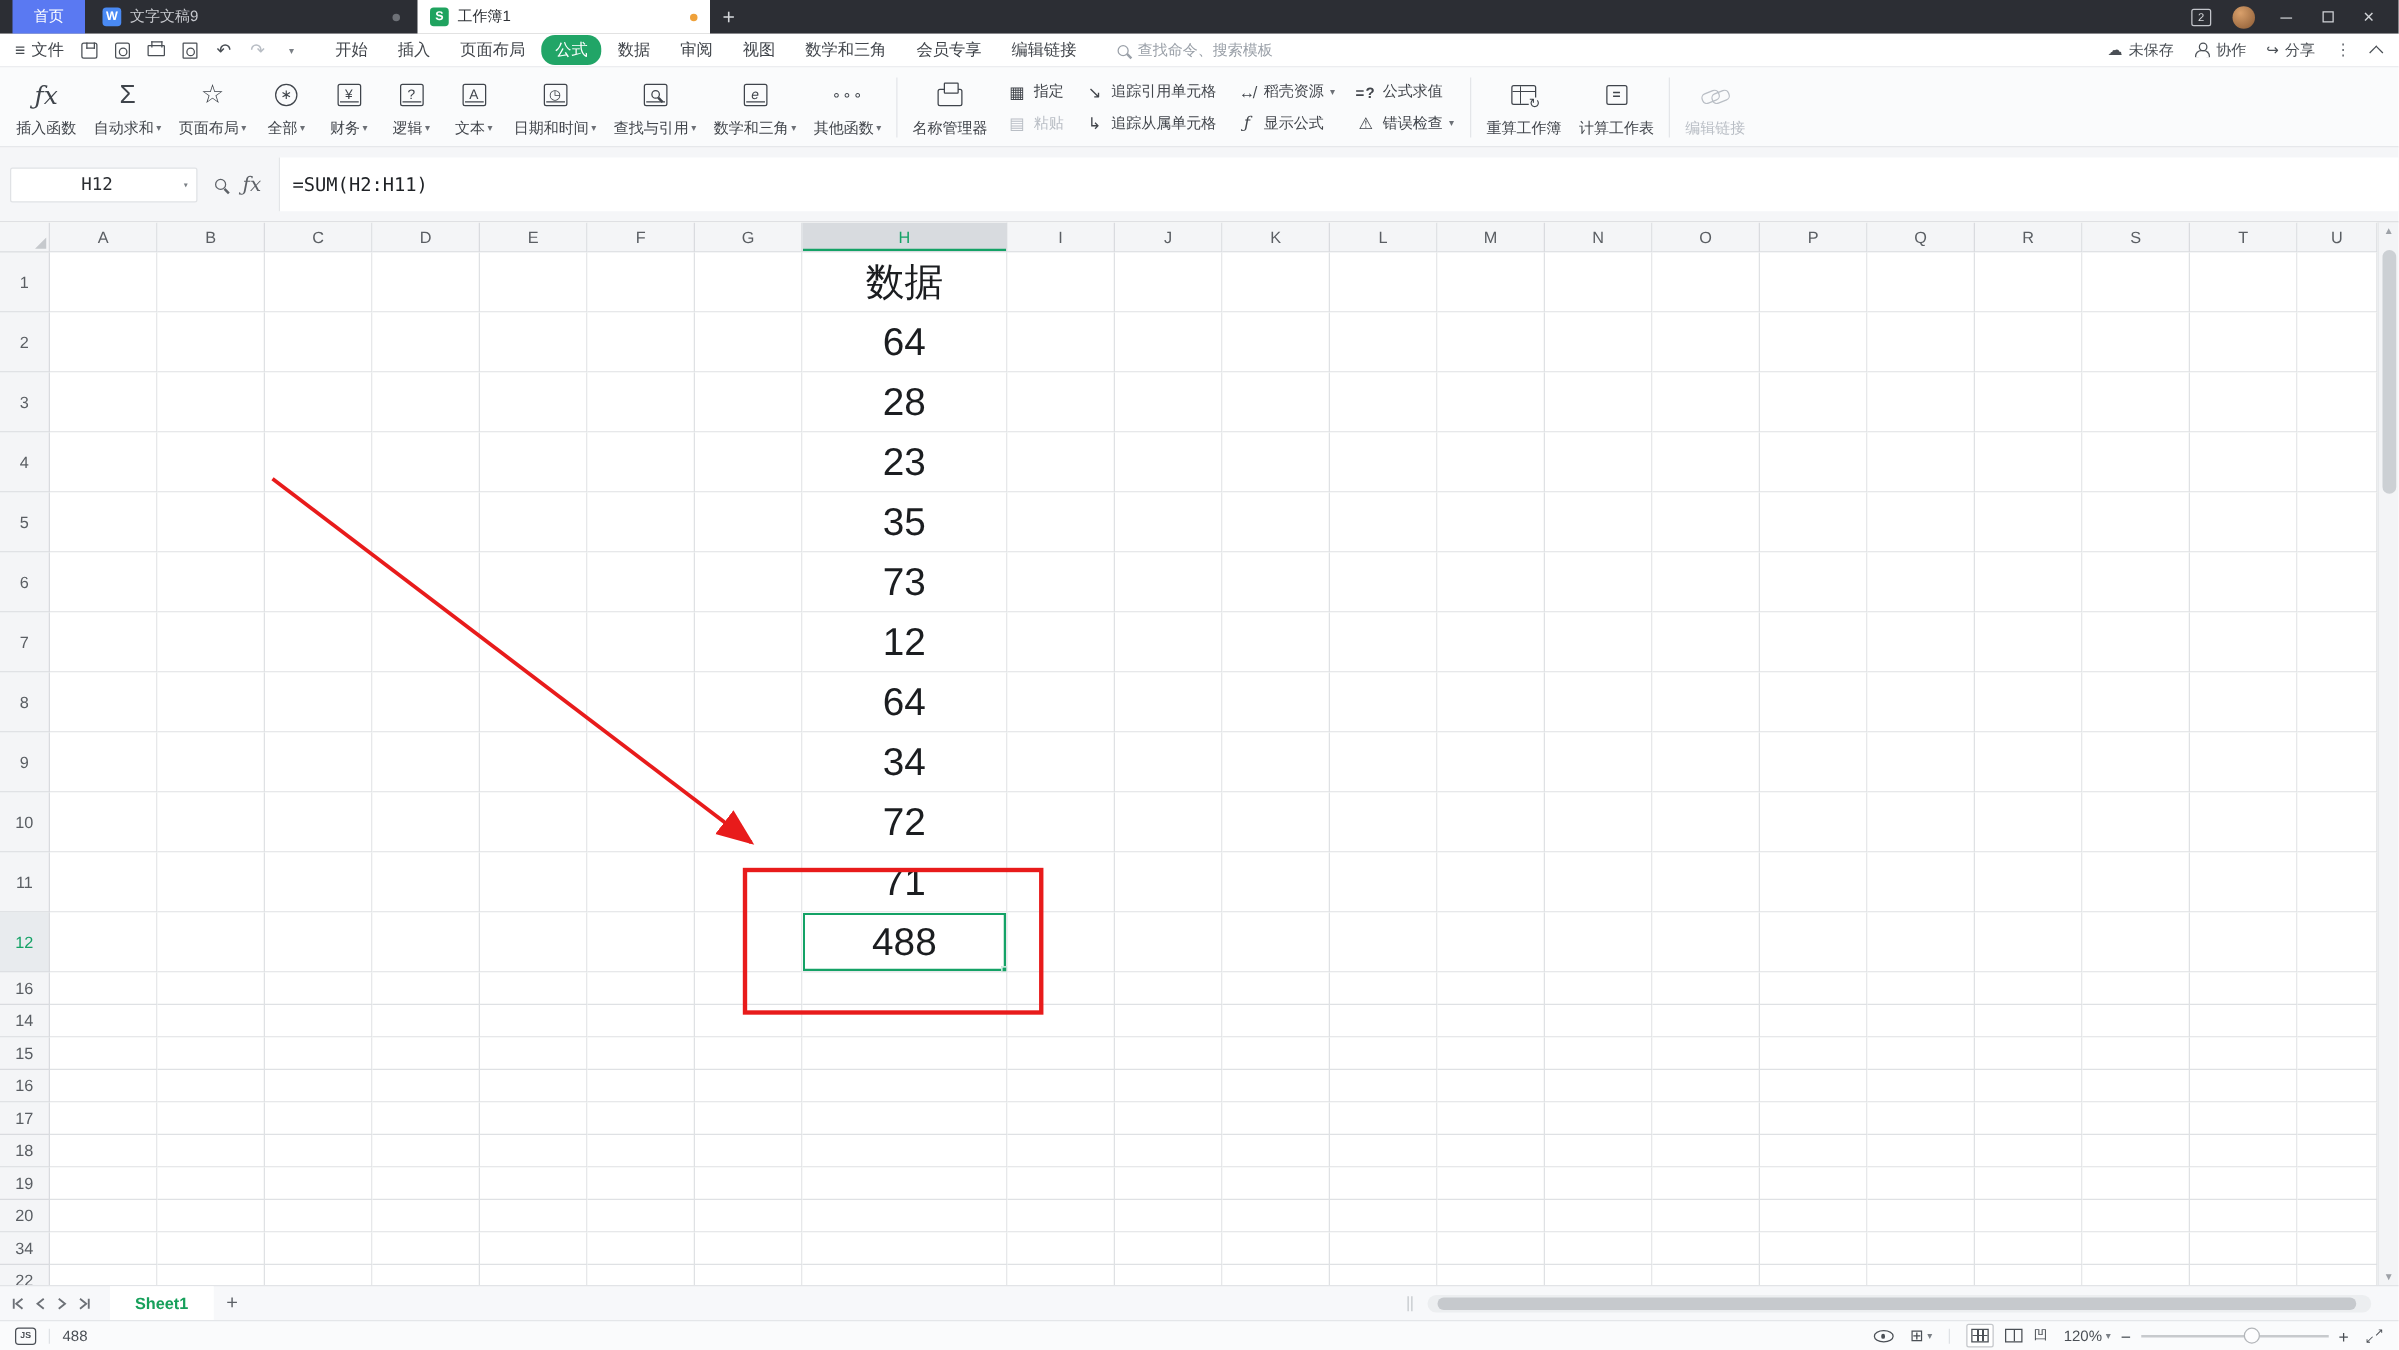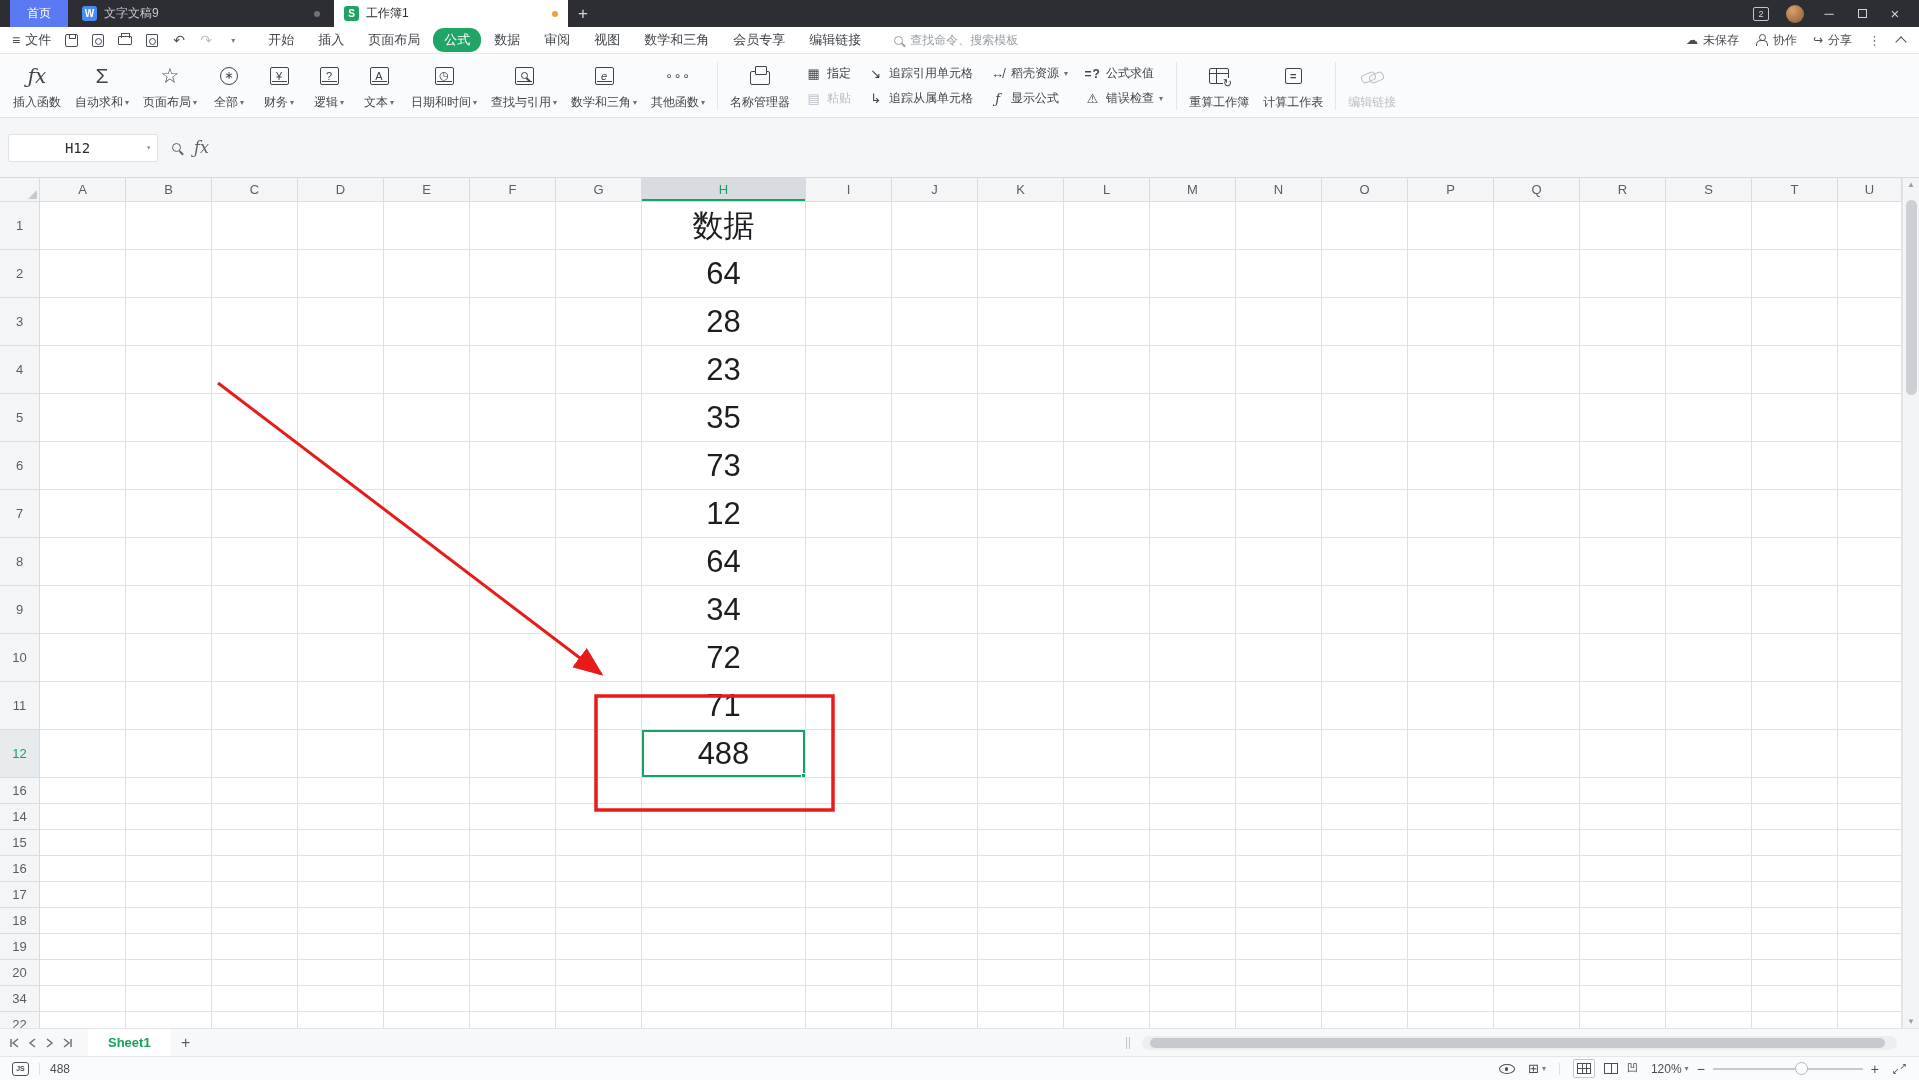--- a/index.html
+++ b/index.html
@@ -429,20 +429,23 @@
 
 <div class="formulabar">
   <div class="namebox">
     <span class="nb-text">H12</span>
     <span class="crt-s" style="padding-right:6px">▾</span>
   </div>
   <div class="fx-icons">
     <span class="i-mag"></span>
     <span class="fx-glyph">ƒx</span>
   </div>
+  <div class="fx-field">
+    <span>=SUM(H2:H11)</span>
+  </div>
 </div>
 
 <div class="grid" id="sheet-grid">
   <div class="grow">
       <div class="gcell ghead corner" style="width: 40px; height: 24px;"></div>
       <div class="gcell ghead" style="width: 86px; height: 24px;">A</div>
       <div class="gcell ghead" style="width: 86px; height: 24px;">B</div>
       <div class="gcell ghead" style="width: 86px; height: 24px;">C</div>
       <div class="gcell ghead" style="width: 86px; height: 24px;">D</div>
       <div class="gcell ghead" style="width: 86px; height: 24px;">E</div>

